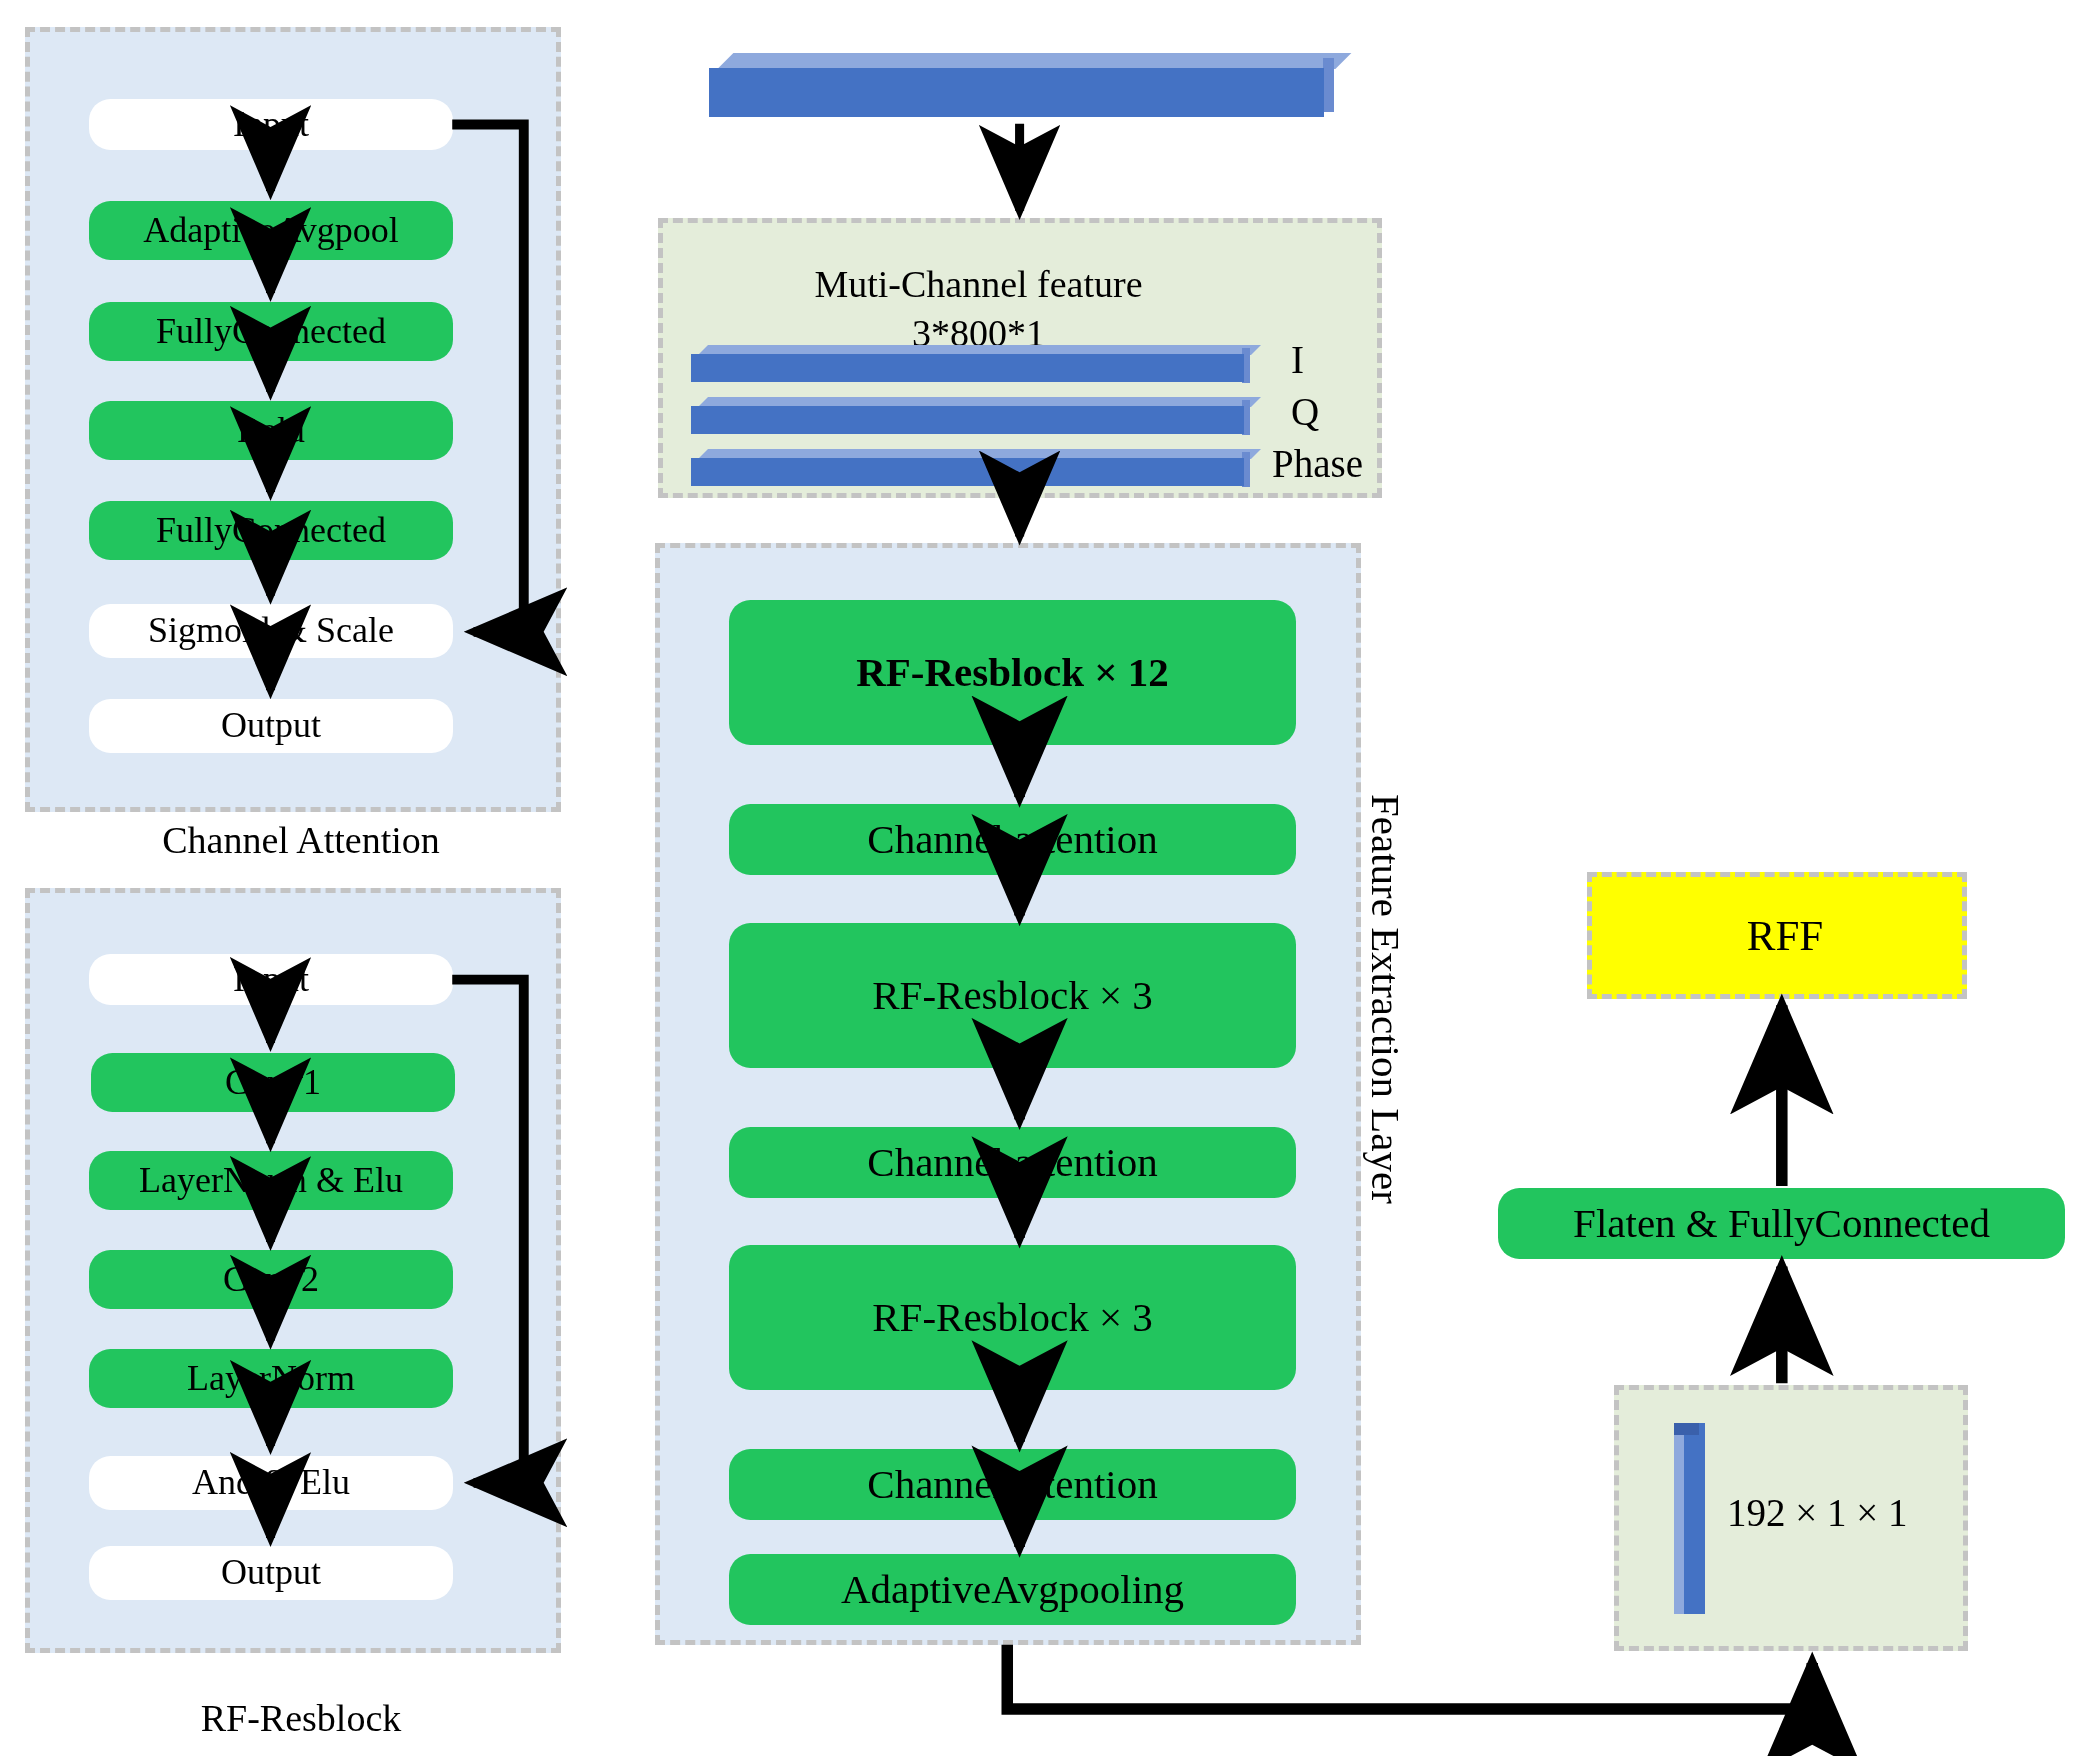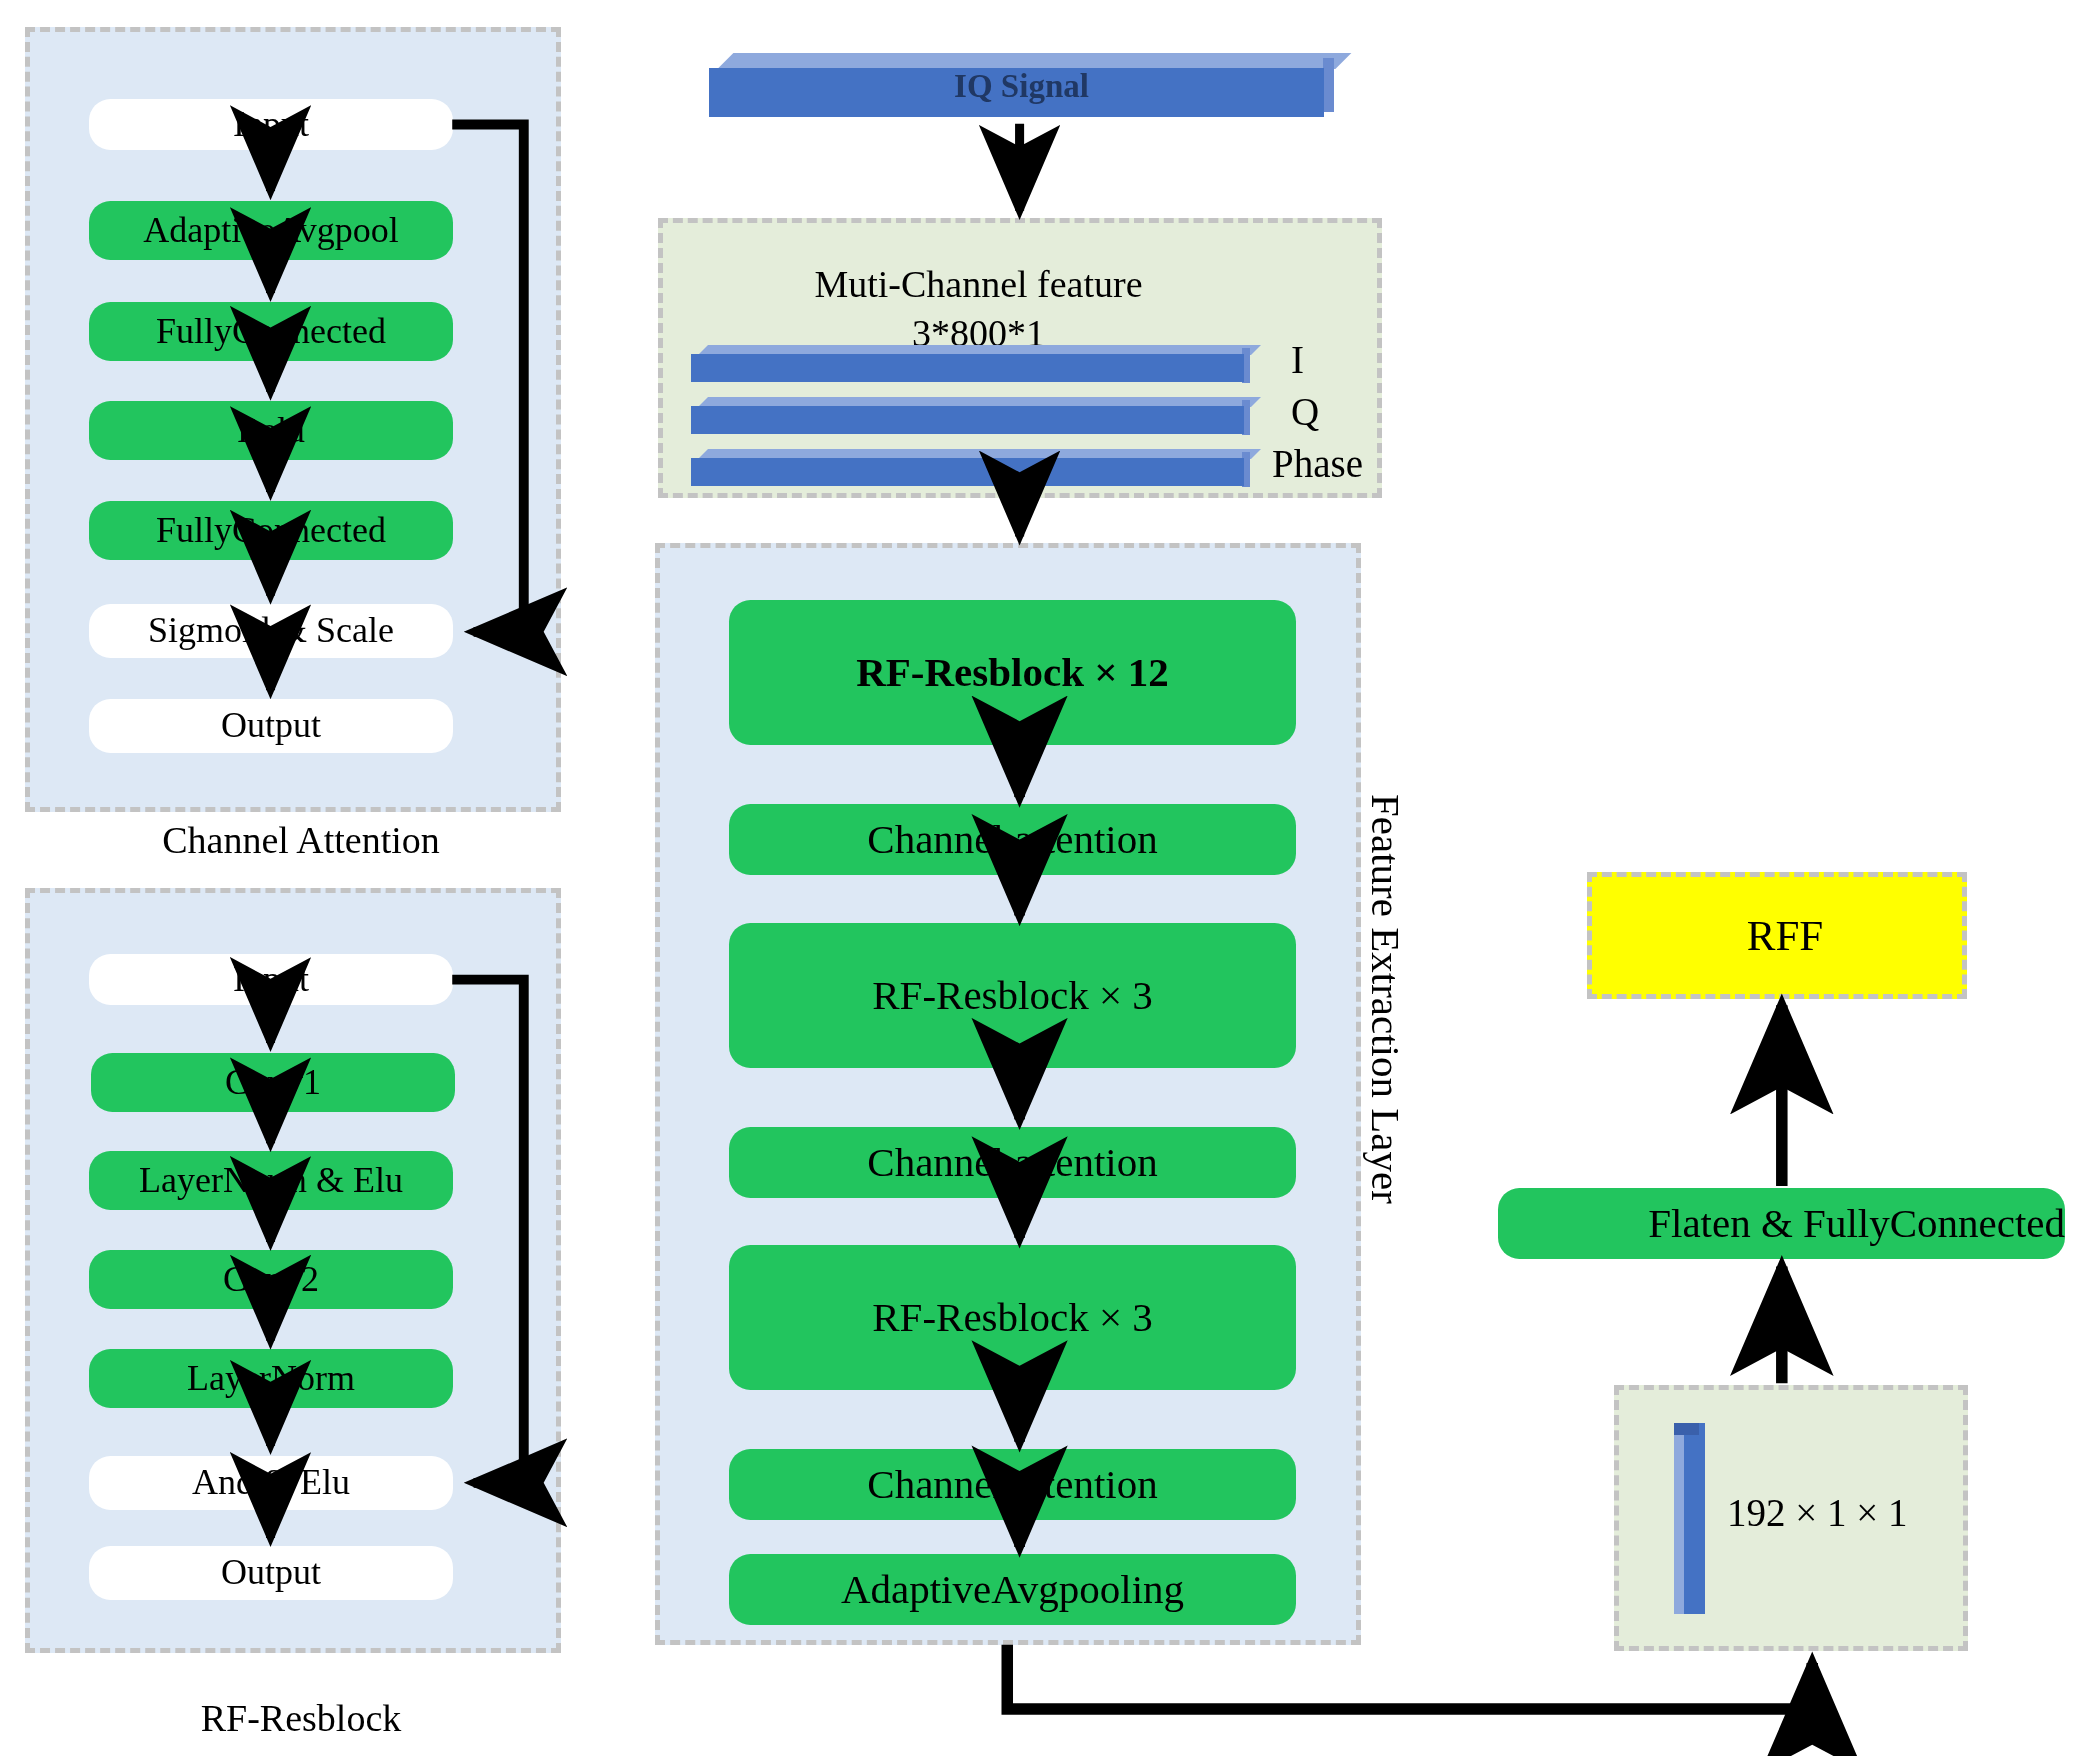--- a/index.html
+++ b/index.html
@@ -130,21 +130,20 @@
 <div class="pill pill-white" style="left:89px;top:1546px;width:364px;height:54px;font-size:36px;">
   <span>Output</span>
 </div>
 
 <div class="caption" style="left:25px;top:1696px;width:536px;font-size:38px;">RF-Resblock</div>
 
 <div class="bar3d" style="left:709px;top:53px;width:625px;height:64px;">
   <div class="top" style="height:16.4px;width:618px;left:8.2px;top:0;"></div>
   <div class="side" style="right:0;top:5px;width:11.5px;height:54px;"></div>
   <div class="front" style="left:0;top:15px;width:615px;height:49px;"></div>
-  <div class="bar-label" style="left:0;top:8.2px;height:51px;font-size:33px;">IQ Signal</div>
 </div>
 
 <div class="dashed-box green-panel" style="left:658px;top:218px;width:724px;height:280px;"></div>
 
 <div class="caption" style="left:658px;top:262px;width:625px;font-size:38px;">Muti-Channel feature</div>
 <div class="caption" style="left:658px;top:311px;width:625px;font-size:38px;">3*800*1</div>
 
 <div class="bar3d" style="left:691px;top:345px;width:559px;height:41px;">
   <div class="top" style="height:10px;width:553px;left:6.6px;top:0;"></div>
   <div class="side" style="right:0;top:3.3px;width:8.2px;height:35px;"></div>
@@ -189,21 +188,21 @@
 </div>
 <div class="pill pill-grey" style="left:729px;top:1554px;width:567px;height:71px;font-size:41px;">
   <span>AdaptiveAvgpooling</span>
 </div>
 
 <div class="vert-label" style="left:1410px;top:794px;font-size:41px;">Feature Extraction Layer</div>
 
 <div class="dashed-box yellow-panel" style="left:1587px;top:872px;width:380px;height:127px;"></div>
 <div class="caption" style="left:1587px;top:911px;width:380px;font-size:43px;">RFF</div>
 
-<div class="pill pill-grey" style="left:1498px;top:1188px;width:567px;height:71px;font-size:41px;justify-content:flex-end;">
+<div class="pill pill-grey" style="left:1498px;top:1188px;width:567px;height:71px;font-size:41px;">
   <span>Flaten &amp; FullyConnected</span>
 </div>
 
 <div class="dashed-box green-panel" style="left:1614px;top:1385px;width:354px;height:266px;"></div>
 
 <div class="bar3d" style="left:1674px;top:1423px;width:36px;height:191px;">
   <div class="side" style="left:0;top:6.6px;width:11.5px;height:184px;background:#8ea9dd;"></div>
   <div class="front" style="left:10px;top:0;width:21.4px;height:191px;"></div>
   <div class="side" style="left:0;top:0;width:25px;height:11.5px;background:#3a60ab;"></div>
 </div>

